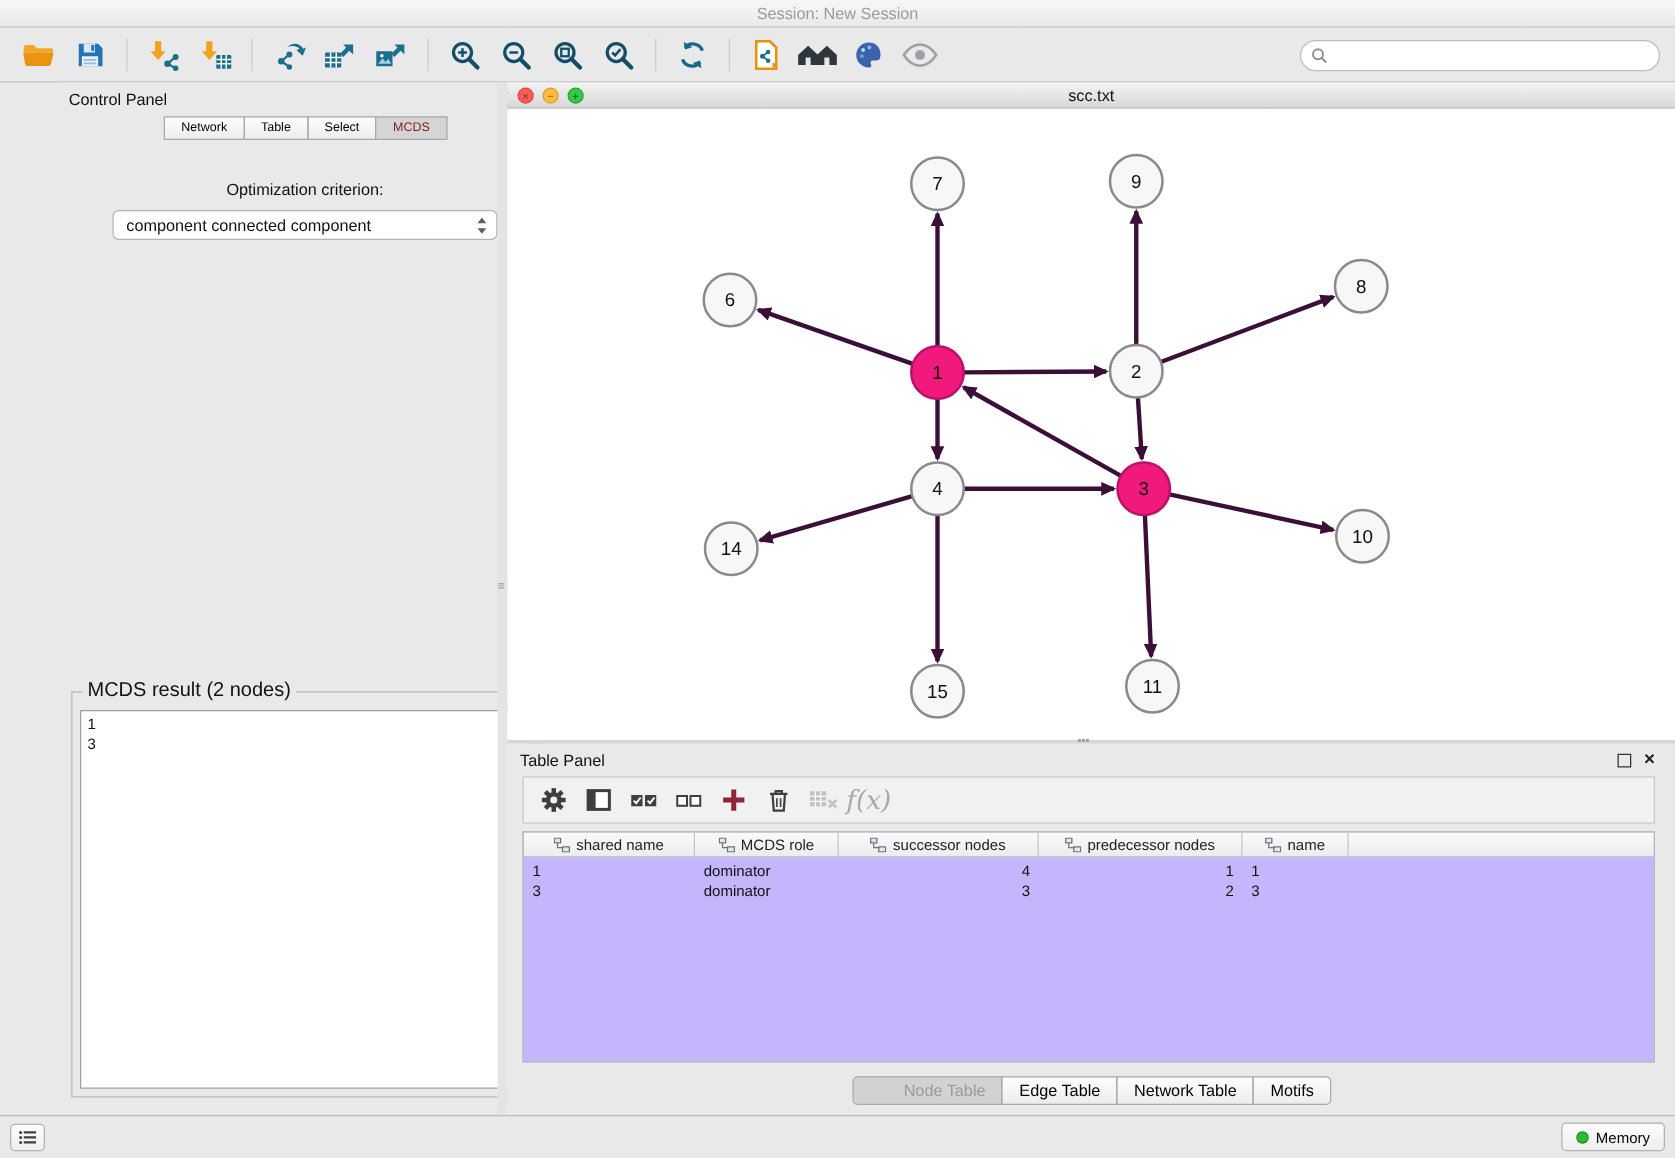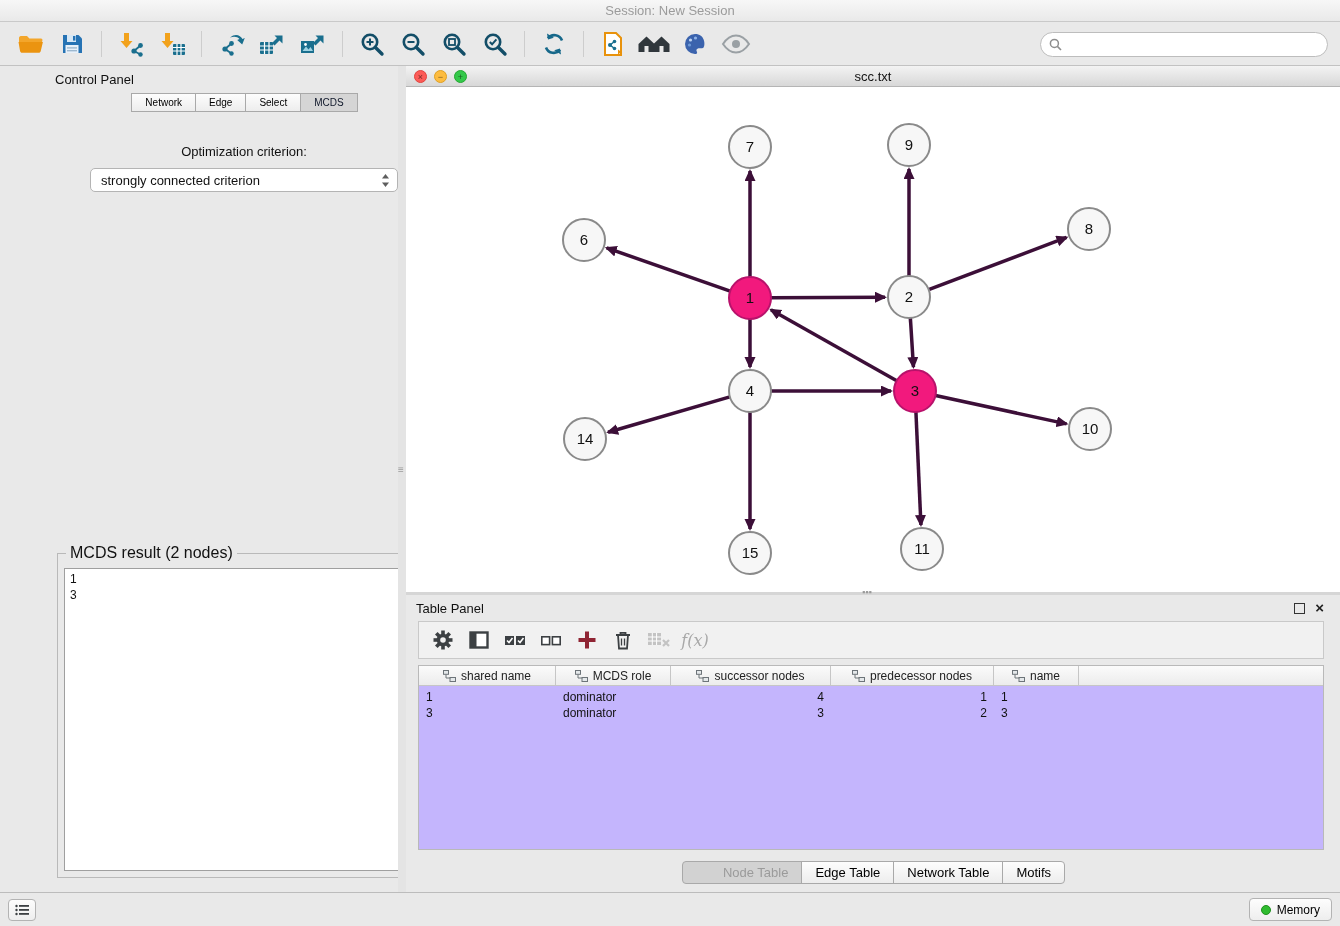--- a/index.html
+++ b/index.html
@@ -13,21 +13,21 @@
   .search input{width:288px;height:25px;border:1px solid #bdbdbd;border-radius:13px;background:#fff;font-size:13px;padding:0 10px 0 26px;box-sizing:border-box;outline:none;color:#333;}
   .search .mag{position:absolute;left:9px;top:6px;}
   
   .control-panel{position:absolute;left:0;top:66px;width:398px;height:826px;background:#e9e9e9;box-sizing:border-box;margin-left:45px;}
   .cp-header{height:27px;display:flex;align-items:center;padding:0 12px 0 10px;font-size:13px;}
   .win-icons{margin-left:auto;display:flex;align-items:center;gap:10px;}
   .float-ic{width:9px;height:9px;border:1.6px solid #333;display:inline-block;cursor:pointer;}
   .close-ic{font-size:15px;font-weight:bold;color:#222;line-height:10px;cursor:pointer;}
   .cp-tabs{display:flex;justify-content:center;}
   .cp-tab{font-size:10px;padding:3px 13px;border:1px solid #a9a9a9;background:linear-gradient(#fdfdfd,#ededed);margin-right:-1px;cursor:pointer;font-family:inherit;}
-  .cp-tab.active{background:#d5d5d5;color:#0f172a;}
+  .cp-tab.active{background:#d5d5d5;color:#7f1d1d;}
   .cp-body{position:absolute;top:54px;left:4px;right:4px;bottom:0;}
   .opt-label{margin-top:24px;font-size:13px;text-align:center;}
   .dropdown{width:308px;height:24px;margin:9px auto 0;background:#fff;border:1px solid #b4b4b4;border-radius:5px;display:flex;align-items:center;padding:0 7px 0 10px;font-size:13px;box-sizing:border-box;cursor:pointer;}
   .dropdown .dval{flex:1;}
   .cp-buttons{display:flex;justify-content:center;gap:16px;margin-top:13px;}
   .btn{font-size:13px;font-family:inherit;padding:3px 13px;border:1px solid #adadad;border-radius:4px;background:linear-gradient(#ffffff,#f0f0f0);cursor:pointer;}
   fieldset.result{position:absolute;left:8px;right:8px;top:424px;bottom:14px;border:1px solid #b9b9b9;margin:0;padding:6px;box-sizing:border-box;}
   fieldset.result legend{font-size:16px;padding:0 4px;margin-left:2px;}
   .result-inner{width:100%;height:100%;background:#fff;border:1px solid #9f9f9f;box-sizing:border-box;padding:2px 5px;font-size:12px;line-height:16px;overflow:auto;}
   .vsplit{position:absolute;left:398px;top:66px;width:8px;bottom:34px;background:#e4e4e4;}
@@ -41,21 +41,21 @@
   .tl.green{left:48px;background:#34c84a;border:1px solid #24a732;}
   .net-canvas{position:absolute;top:21px;left:0;right:0;bottom:0;background:#fff;overflow:hidden;}
   .node-label{font-size:15px;fill:#111;pointer-events:none;}
   .hsplit{position:absolute;left:406px;top:592px;right:0;height:3px;background:#d6d6d6;}
   .hsplit .grip{position:absolute;left:456px;top:-5px;font-size:9px;color:#9a9a9a;}
   
   .table-panel{position:absolute;left:406px;top:595px;width:934px;height:297px;background:#e9e9e9;box-sizing:border-box;}
   .tp-header{height:26px;display:flex;align-items:center;padding:0 16px 0 10px;font-size:13px;text-align:right;}
   .tp-toolbar{margin:0 16px 0 12px;height:38px;background:#f1f1f1;border:1px solid #c9c9c9;display:flex;align-items:center;gap:4px;padding:0 8px;box-sizing:border-box;}
   .ttbtn{width:32px;height:30px;border:none;background:transparent;display:flex;align-items:center;justify-content:center;padding:0;cursor:pointer;}
-  .fx{font-family:"DejaVu Serif",serif;font-style:italic;font-size:16px;color:#a8a8a8;}
+  .fx{font-family:"DejaVu Serif",serif;font-style:italic;font-size:21px;color:#a8a8a8;}
   .tp-table{position:absolute;left:12px;right:16px;top:70px;bottom:42px;background:#c4b5fd;border:1px solid #b9b9b9;overflow:hidden;}
   .tp-cols{display:flex;height:19px;background:linear-gradient(#fbfbfb,#ececec);border-bottom:1px solid #c6c6c6;}
   .th{box-sizing:border-box;border-right:1px solid #c6c6c6;display:flex;align-items:center;justify-content:center;gap:5px;font-size:12px;color:#222;padding:0 4px;cursor:pointer;}
   .tr{display:flex;height:16px;font-size:12px;align-items:center;cursor:default;}
   .td{box-sizing:border-box;padding:0 7px;overflow:hidden;white-space:nowrap;}
   .tp-rows{padding-top:3px;}
   .tp-tabs{position:absolute;bottom:8px;left:0;right:0;display:flex;justify-content:center;}
   .tp-tab{font-size:13px;font-family:inherit;padding:3px 13px;border:1px solid #a9a9a9;background:linear-gradient(#fdfdfd,#ededed);margin-right:-1px;cursor:pointer;}
   .tp-tab:first-child{border-radius:4px 0 0 4px;}
   .tp-tab:last-child{border-radius:0 4px 4px 0;text-align:right;}
@@ -227,28 +227,28 @@
   <div class="control-panel">
     <div class="cp-header">
       <span>Control Panel</span>
       <span class="win-icons">
         <span class="float-ic"></span>
         <span class="close-ic">×</span>
       </span>
     </div>
     <div class="cp-tabs" id="cp-tabs">
         <button class="cp-tab">Network</button>
-        <button class="cp-tab">Edge</button>
+        <button class="cp-tab">Table</button>
         <button class="cp-tab">Select</button>
         <button class="cp-tab active">MCDS</button>
       </div>
     <div class="cp-body">
       <div class="opt-label">Optimization criterion:</div>
       <div class="dropdown">
-        <span class="dval">strongly connected criterion</span>
+        <span class="dval">component connected component</span>
         <svg width="9" height="15" viewBox="0 0 9 15">
             <path d="M4.5 1L8 5.5H1z" fill="#5e5e5e"></path>
             <path d="M4.5 14L1 9.5h7z" fill="#5e5e5e"></path>
           </svg>
       </div>
       <fieldset class="result">
         <legend>MCDS result (2 nodes)</legend>
         <div class="result-inner" id="result-lines">
             <div>1</div>
             <div>3</div>

